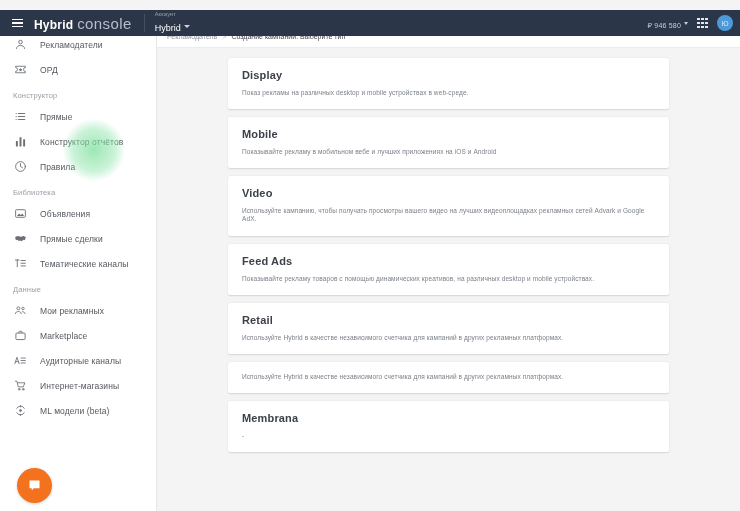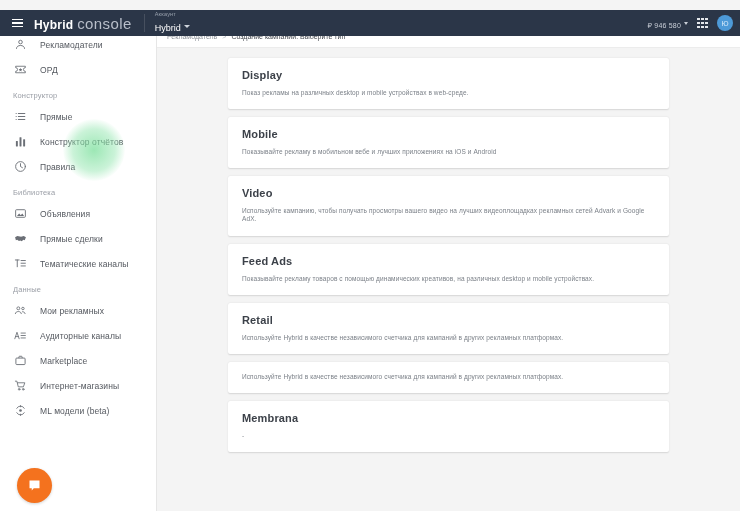--- a/index.html
+++ b/index.html
@@ -280,36 +280,36 @@
             <circle cx="16.5" cy="8.3" r="2.3"></circle>
           <path d="M2.5 18.5c0-3 2.5-4.6 5.5-4.6s5.5 1.6 5.5 4.6"></path>
           <path d="M15 14.2c3 0 5.5 1.5 5.5 4.3"></path>
         </svg>
       </span>
       <span class="nav-label">Мои рекламных</span>
     </div>
 
     <div class="nav-item">
       <span class="nav-icon">
+        <svg width="13" height="13" viewBox="0 0 24 24" fill="none" stroke="#6b6f76" stroke-width="1.7">
+          <rect x="3.5" y="7.5" width="17" height="12" rx="1.6"></rect>
+          <path d="M9 7.5V5.6a1.4 1.4 0 011.4-1.4h3.2A1.4 1.4 0 0115 5.6v1.9"></path>
+        </svg>
+      </span>
+      <span class="nav-label">Marketplace</span>
+    </div>
+
+    <div class="nav-item">
+      <span class="nav-icon">
         <svg width="13" height="13" viewBox="0 0 24 24" fill="none" stroke="#6b6f76" stroke-width="1.6" stroke-linecap="round">
           <path d="M1.5 18L5.5 6l4 12M2.9 14h5.3"></path>
           <path d="M13 7.5h8M13 12h8M13 16.5h8"></path>
         </svg>
       </span>
       <span class="nav-label">Аудиторные каналы</span>
-    </div>
-
-    <div class="nav-item">
-      <span class="nav-icon">
-        <svg width="13" height="13" viewBox="0 0 24 24" fill="none" stroke="#6b6f76" stroke-width="1.7">
-          <rect x="3.5" y="7.5" width="17" height="12" rx="1.6"></rect>
-          <path d="M9 7.5V5.6a1.4 1.4 0 011.4-1.4h3.2A1.4 1.4 0 0115 5.6v1.9"></path>
-        </svg>
-      </span>
-      <span class="nav-label">Marketplace</span>
     </div>
 
     <div class="nav-item">
       <span class="nav-icon">
         <svg width="13" height="13" viewBox="0 0 24 24" fill="none" stroke="#6b6f76" stroke-width="1.6" stroke-linecap="round">
           <path d="M2.5 4h2.8l2.6 10.5h9.4L20 7H6.6"></path>
           <circle cx="9.5" cy="19" r="1.5"></circle>
             <circle cx="17" cy="19" r="1.5"></circle>
         </svg>
       </span>

